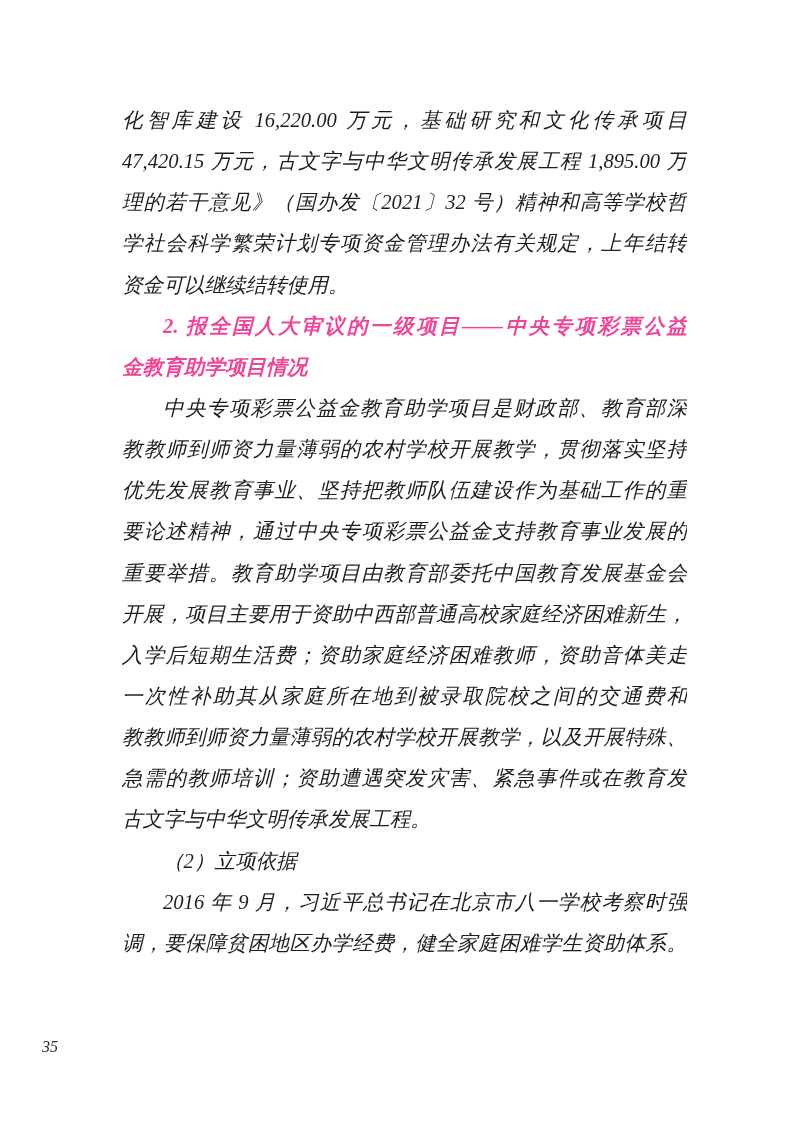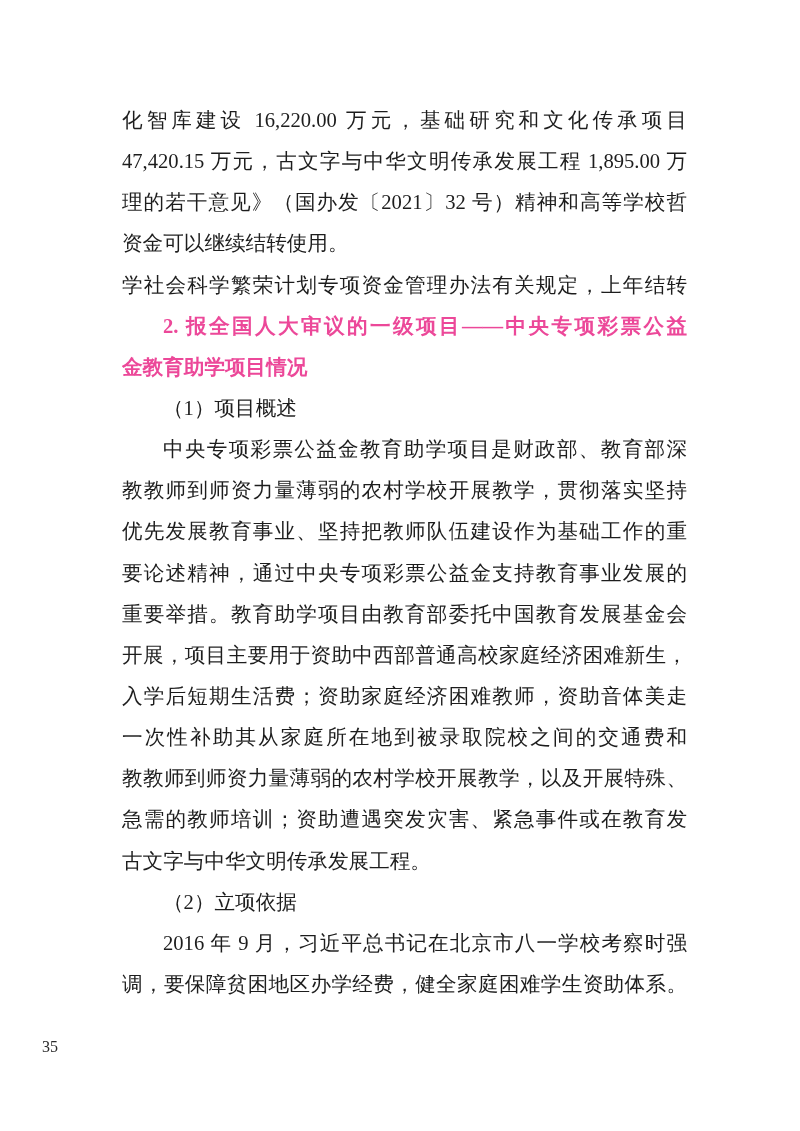--- a/index.html
+++ b/index.html
@@ -4,20 +4,21 @@
 <style>
   html, body { margin: 0; padding: 0; background: #ffffff; }
   .page {
     position: relative;
     width: 720px;
     height: 1131px;
     background: #ffffff;
     font-family: "Liberation Serif", "DejaVu Serif", serif;
     color: #1d1d1d;
     overflow: hidden;
+    font-style: italic;
   }
   .content {
     position: absolute;
     left: 122px;
     top: 100px;
     width: 565px;
   }
   .line {
     font-size: 20.6px;
     line-height: 41.15px;
@@ -45,25 +46,24 @@
   }
 </style>
 </head>
 <body>
 
 <div class="page">
   <div class="content">
     <div class="line j">化智库建设 16,220.00 万元，基础研究和文化传承项目</div>
     <div class="line j">47,420.15 万元，古文字与中华文明传承发展工程 1,895.00 万</div>
     <div class="line j">理的若干意见》（国办发〔2021〕32 号）精神和高等学校哲</div>
+    <div class="line j">学社会科学繁荣计划专项资金管理办法有关规定，上年结转</div>
     <div class="line">资金可以继续结转使用。</div>
-    <div class="line j">学社会科学繁荣计划专项资金管理办法有关规定，上年结转</div>
     <div class="line j ind b">2. 报全国人大审议的一级项目——中央专项彩票公益</div>
     <div class="line b">金教育助学项目情况</div>
-    <div class="line ind">（1）项目概述</div>
     <div class="line j ind">中央专项彩票公益金教育助学项目是财政部、教育部深</div>
     <div class="line j">教教师到师资力量薄弱的农村学校开展教学，贯彻落实坚持</div>
     <div class="line j">优先发展教育事业、坚持把教师队伍建设作为基础工作的重</div>
     <div class="line j">要论述精神，通过中央专项彩票公益金支持教育事业发展的</div>
     <div class="line j">重要举措。教育助学项目由教育部委托中国教育发展基金会</div>
     <div class="line j">开展，项目主要用于资助中西部普通高校家庭经济困难新生，</div>
     <div class="line j">入学后短期生活费；资助家庭经济困难教师，资助音体美走</div>
     <div class="line j">一次性补助其从家庭所在地到被录取院校之间的交通费和</div>
     <div class="line j">教教师到师资力量薄弱的农村学校开展教学，以及开展特殊、</div>
     <div class="line j">急需的教师培训；资助遭遇突发灾害、紧急事件或在教育发</div>

